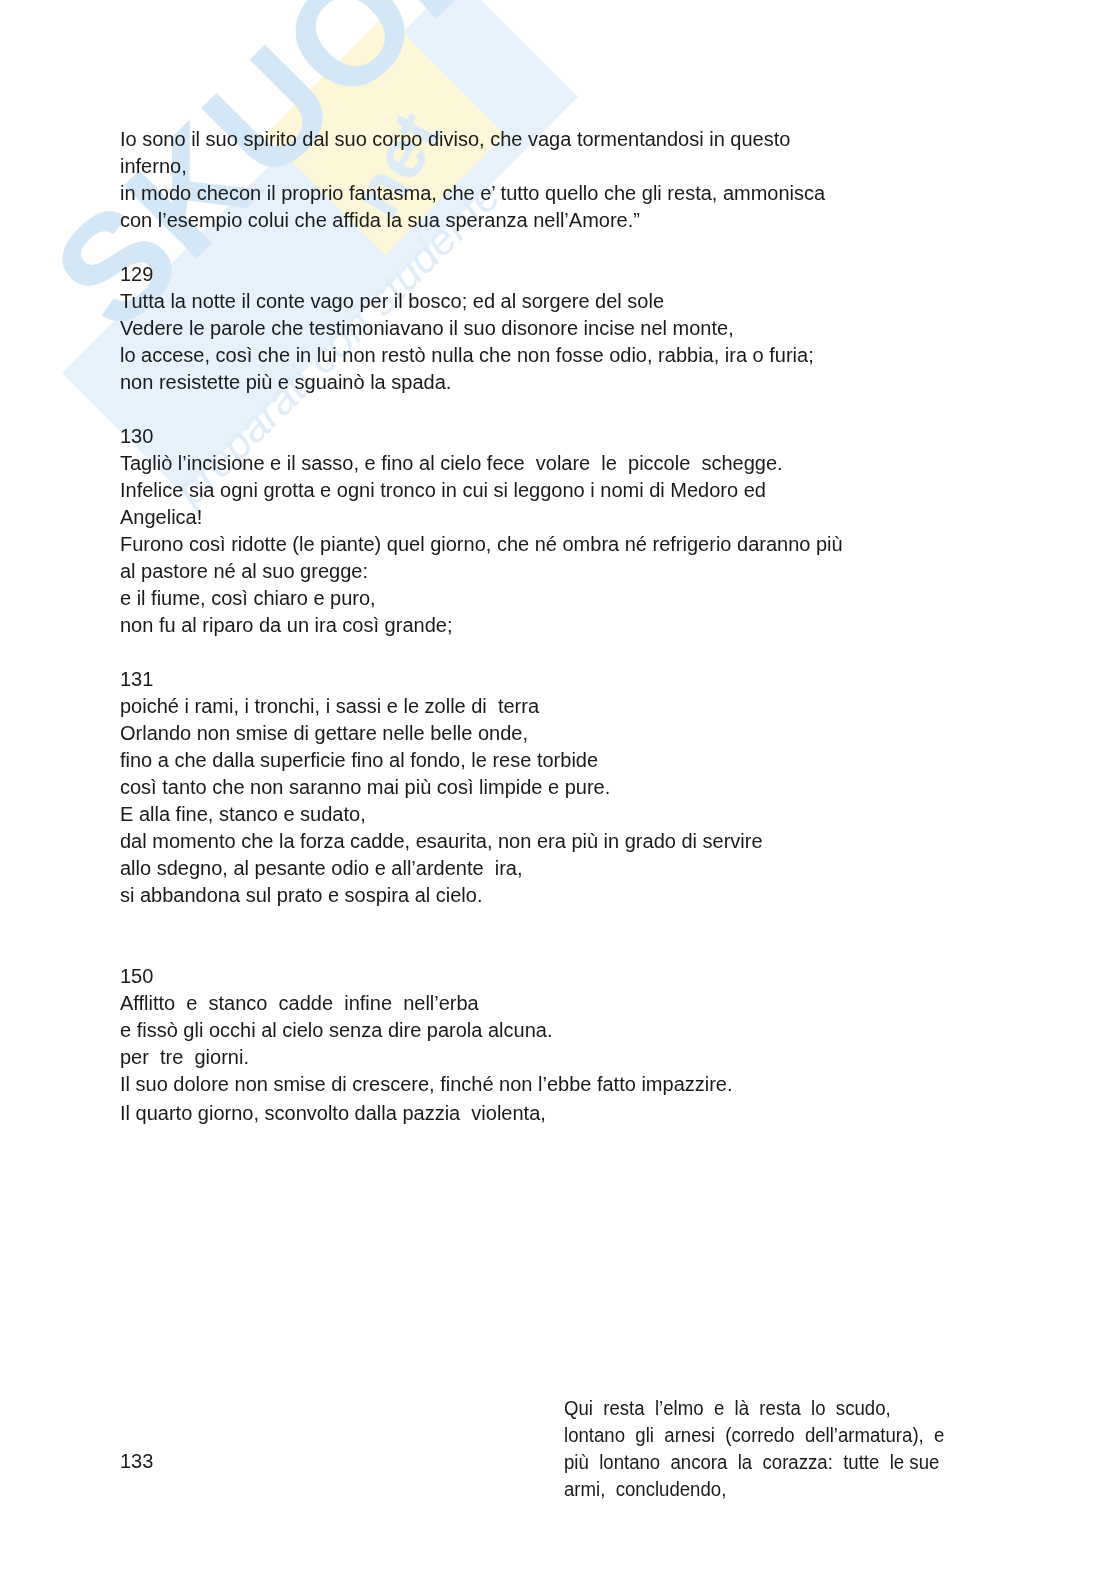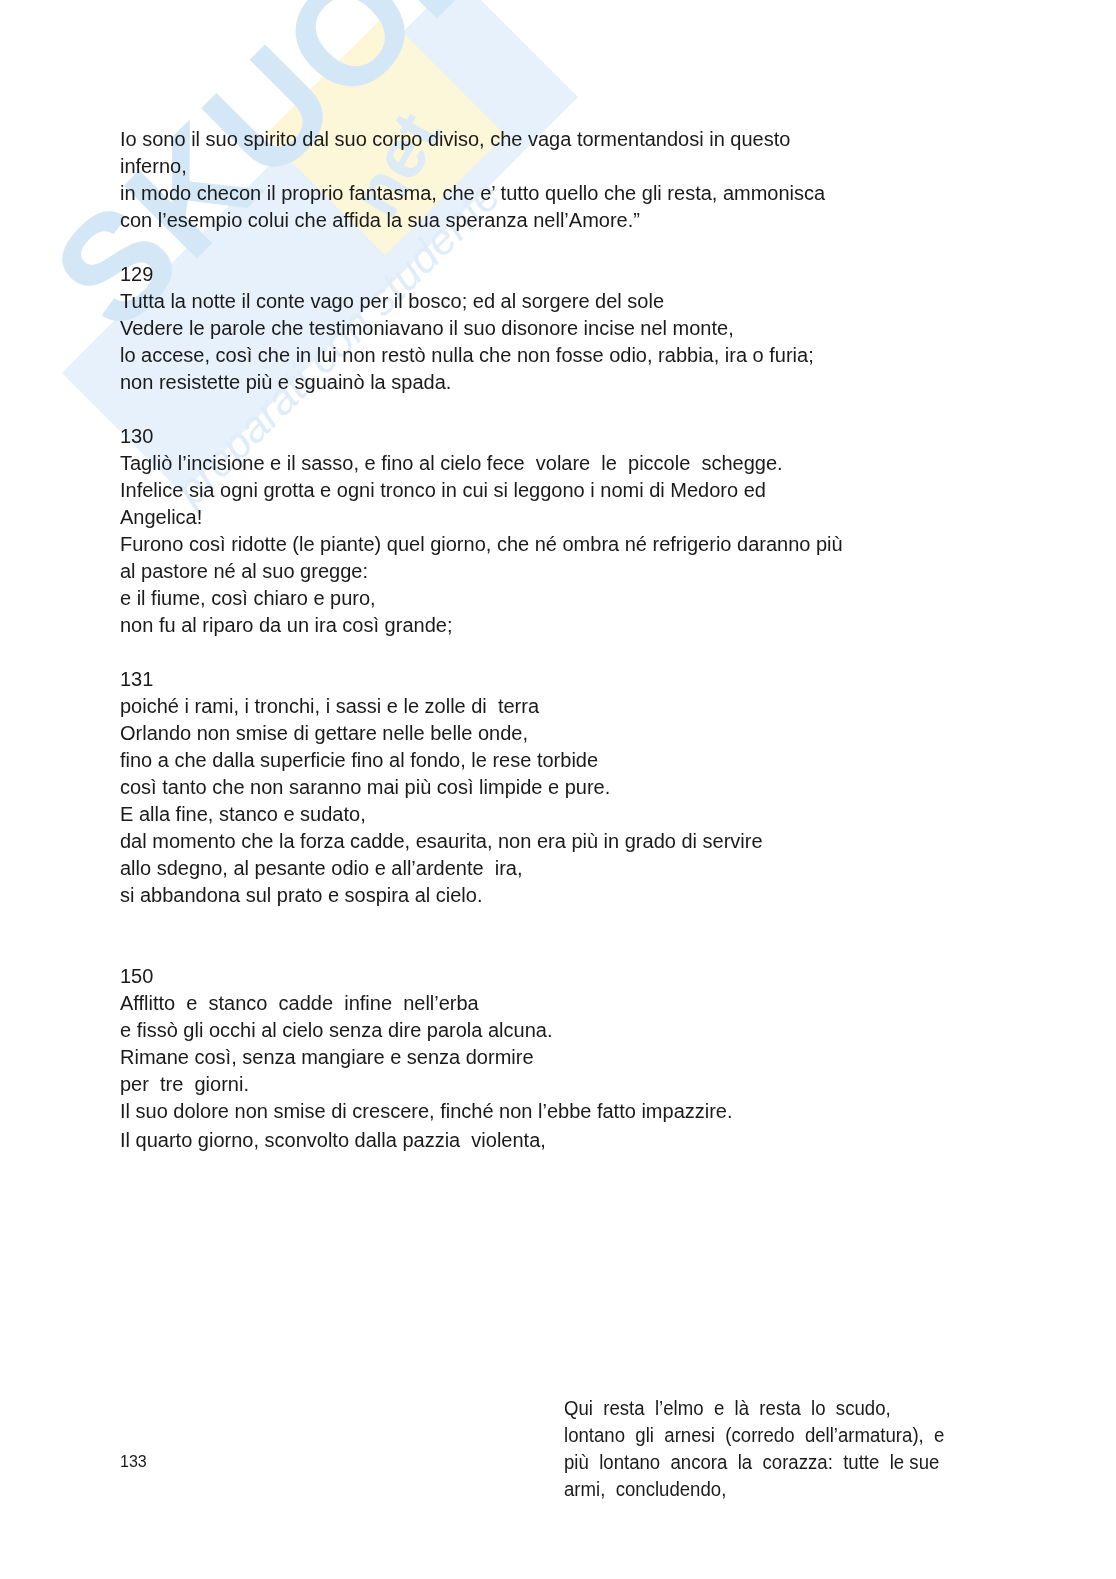--- a/index.html
+++ b/index.html
@@ -110,21 +110,21 @@
       position: absolute;
       left: 120px;
       top: 1395px;
       width: 900px;
       z-index: 1;
     }
     .s133-num {
       position: absolute;
       left: 0;
       top: 53px;
-      font-size: 16px;
+      font-size: 20px;
       line-height: 27px;
     }
     .s133-text {
       position: absolute;
       left: 444px;
       top: 0;
       width: 440px;
       font-size: 20px;
       line-height: 27px;
       transform: scaleX(0.93);
@@ -186,21 +186,20 @@
     <div class="line">dal momento che la forza cadde, esaurita, non era più in grado di servire</div>
     <div class="line">allo sdegno, al pesante odio e all’ardente  ira,</div>
     <div class="line">si abbandona sul prato e sospira al cielo.</div>
   </div>
   <div class="gap-big"></div>
 
   <div>
     <div class="stanza-num">150</div>
     <div class="line">Afflitto  e  stanco  cadde  infine  nell’erba</div>
     <div class="line">e fissò gli occhi al cielo senza dire parola alcuna.</div>
-    <div class="line">Rimane così, senza mangiare e senza dormire</div>
     <div class="line">per  tre  giorni.</div>
     <div class="line">Il suo dolore non smise di crescere, finché non l’ebbe fatto impazzire.</div>
     <div class="gap-small"></div>
     <div class="line">Il quarto giorno, sconvolto dalla pazzia  violenta,</div>
   </div>
 </div>
 
 <div class="s133">
   <div class="s133-num">133</div>
   <div class="s133-text">

